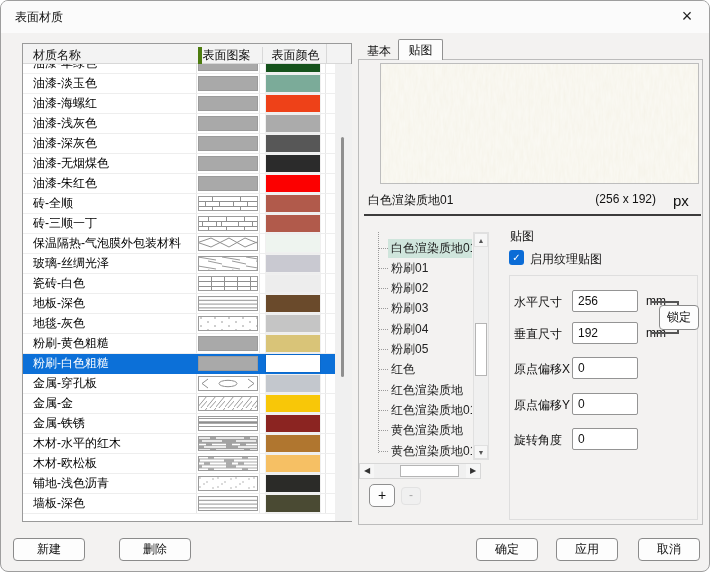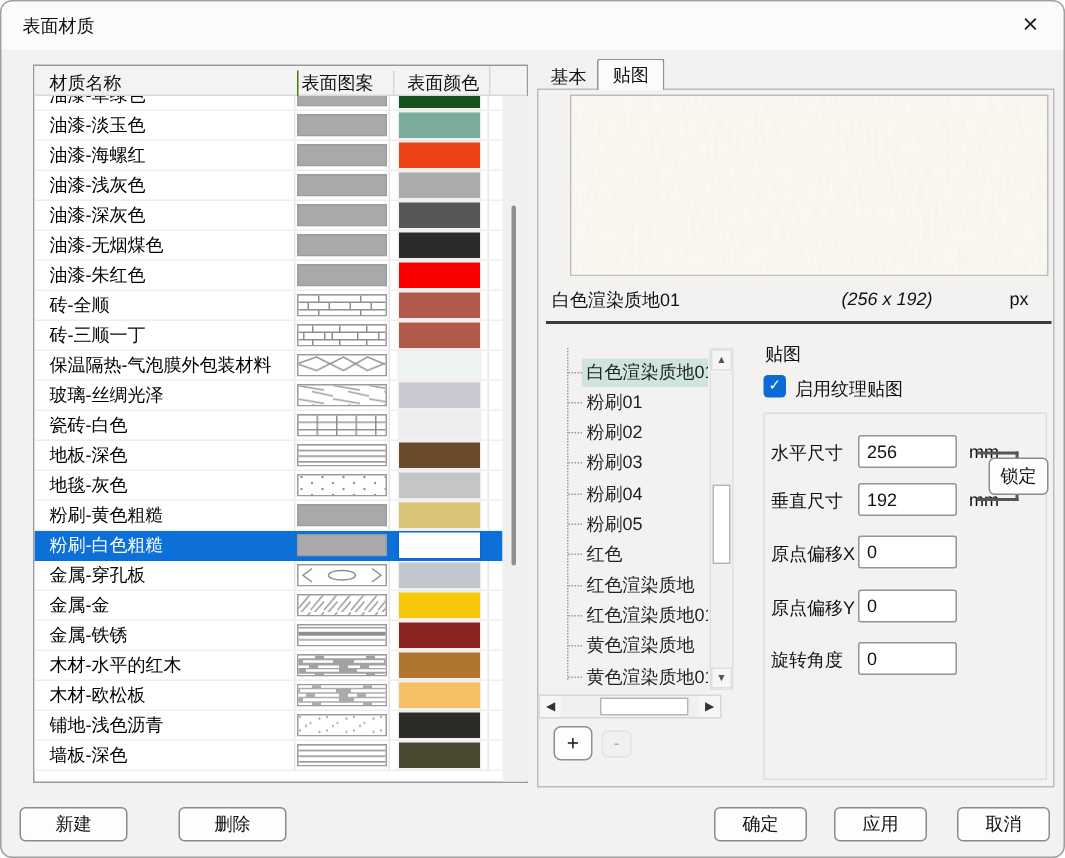--- a/index.html
+++ b/index.html
@@ -11,21 +11,21 @@
   .title{position:absolute;left:14px;top:8px;font-size:12px;color:#111;}
   .close{position:absolute;right:10px;top:3px;width:24px;height:24px;font-size:18px;color:#222;
          text-align:center;line-height:24px;font-weight:300;cursor:default;}
   
   .mat-table{position:absolute;left:8px;top:42px;width:330px;height:479px;background:#fff;
              border:1px solid #9a9a9a;margin-left:13px;}
   .mt-header{position:absolute;left:0;top:0;width:328px;height:20px;background:#f3f3f3;
              border-bottom:1px solid #d8d8d8;font-size:12px;color:#111;}
   .mt-header .h{position:absolute;top:3px;}
   .h1{left:10px;}
-  .h2{left:175px;width:53px;text-align:center;border-left:1px solid #4d7c0f;}
+  .h2{left:175px;width:53px;text-align:center;border-left:4px solid #4d7c0f;}
   .h3{left:239px;width:66px;text-align:center;border-left:1px solid #d8d8d8;}
   .hdiv{position:absolute;left:303px;top:0;height:20px;border-left:1px solid #d8d8d8;}
   .mt-viewport{position:absolute;left:0;top:20px;width:328px;height:457px;overflow:hidden;}
   .mt-rows{margin-top:-10px;}
   .mat-row{height:20px;display:flex;border-bottom:1px solid #eeeeee;width:312px;background:#fff;}
   .mat-row.sel{background:#0C70D8;border-bottom-color:#0C70D8;}
   .c-name{width:174px;border-right:1px solid #e6e6e6;font-size:12px;color:#000;line-height:19px;
           padding-left:10px;white-space:nowrap;overflow:hidden;}
   .sel .c-name{color:#fff;border-right-color:transparent;}
   .c-pat{width:63px;border-right:1px solid #e6e6e6;display:flex;align-items:center;justify-content:center;}
@@ -35,22 +35,22 @@
   .mt-scroll{position:absolute;left:312px;top:20px;width:17px;height:457px;background:#f0f0f0;}
   .mt-thumb{position:absolute;left:6px;top:73px;width:3px;height:240px;background:#8f8f8f;border-radius:2px;}
   
   .pane{position:absolute;left:357px;top:58px;width:345px;height:466px;border:1px solid #bcbcbc;}
   .tab{position:absolute;font-size:12px;color:#111;text-align:center;}
   .tab-inactive{left:359px;top:41px;width:38px;height:18px;line-height:18px;}
   .tab-active{left:397px;top:38px;width:45px;height:21px;line-height:21px;background:#fcfcfc;
               border:1px solid #919191;border-bottom:none;border-radius:2px 2px 0 0;z-index:3;}
   .preview{position:absolute;left:379px;top:62px;width:319px;height:121px;border:1px solid #bdbdbd;}
   .pv-name{position:absolute;left:367px;top:191px;font-size:12px;color:#111;}
-  .pv-size{position:absolute;left:560px;top:191px;width:95px;font-size:12px;color:#111;font-style:italic;}
-  .pv-unit{position:absolute;left:672px;top:191px;font-size:12px;color:#111;}
+  .pv-size{position:absolute;left:560px;top:191px;width:95px;text-align:right;font-size:12px;color:#111;}
+  .pv-unit{position:absolute;left:672px;top:191px;font-size:15px;color:#111;}
   .sep{position:absolute;left:363px;top:213px;width:337px;height:2px;background:#3c3c3c;}
   
   .tree{position:absolute;left:358px;top:228px;width:113px;height:232px;overflow:hidden;}
   .tree-vline{position:absolute;left:377px;top:231px;height:221px;border-left:1px dotted #9a9a9a;}
   .tree-item{position:absolute;left:0;height:19px;display:flex;align-items:center;}
   .tree-dash{width:9px;border-top:1px dotted #9a9a9a;margin-left:20px;}
   .tree-label{font-size:12px;color:#222;padding:1px 3px;white-space:nowrap;}
   .tree-label.sel{background:#CFE5DC;}
   
   .vscroll{position:absolute;left:472px;top:231px;width:16px;height:228px;background:#f0f0f0;border:1px solid #e0e0e0;}

